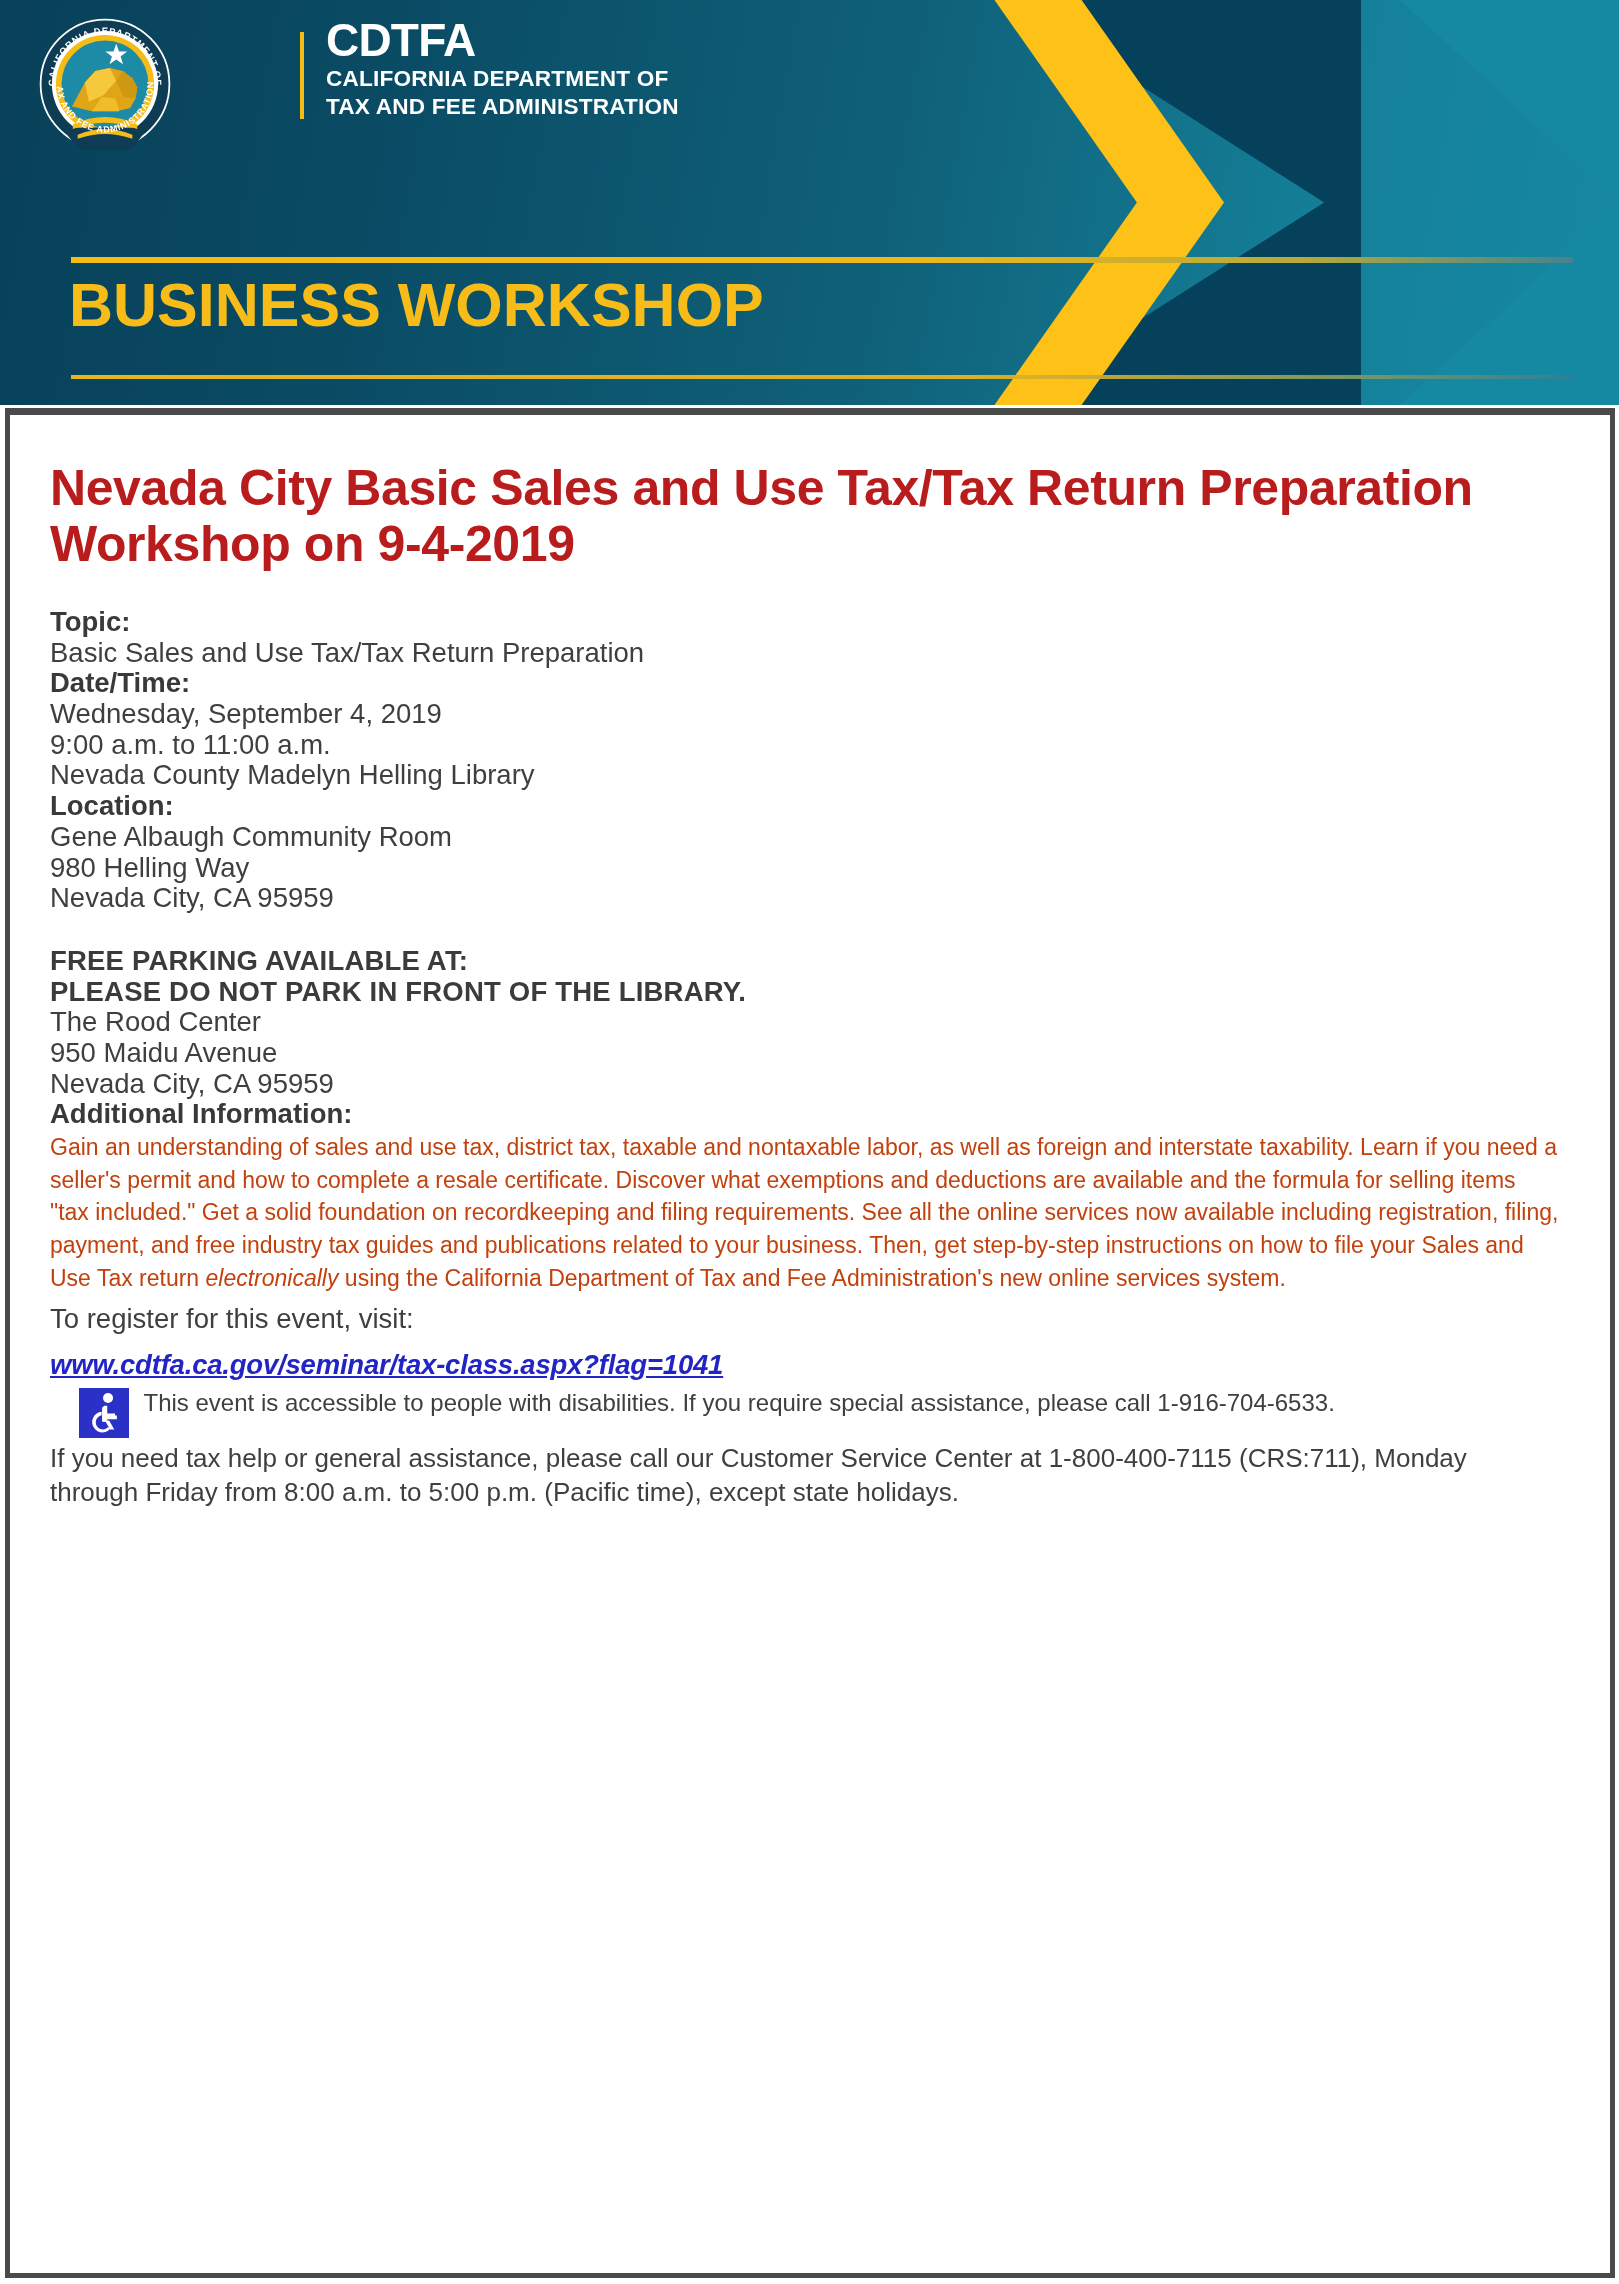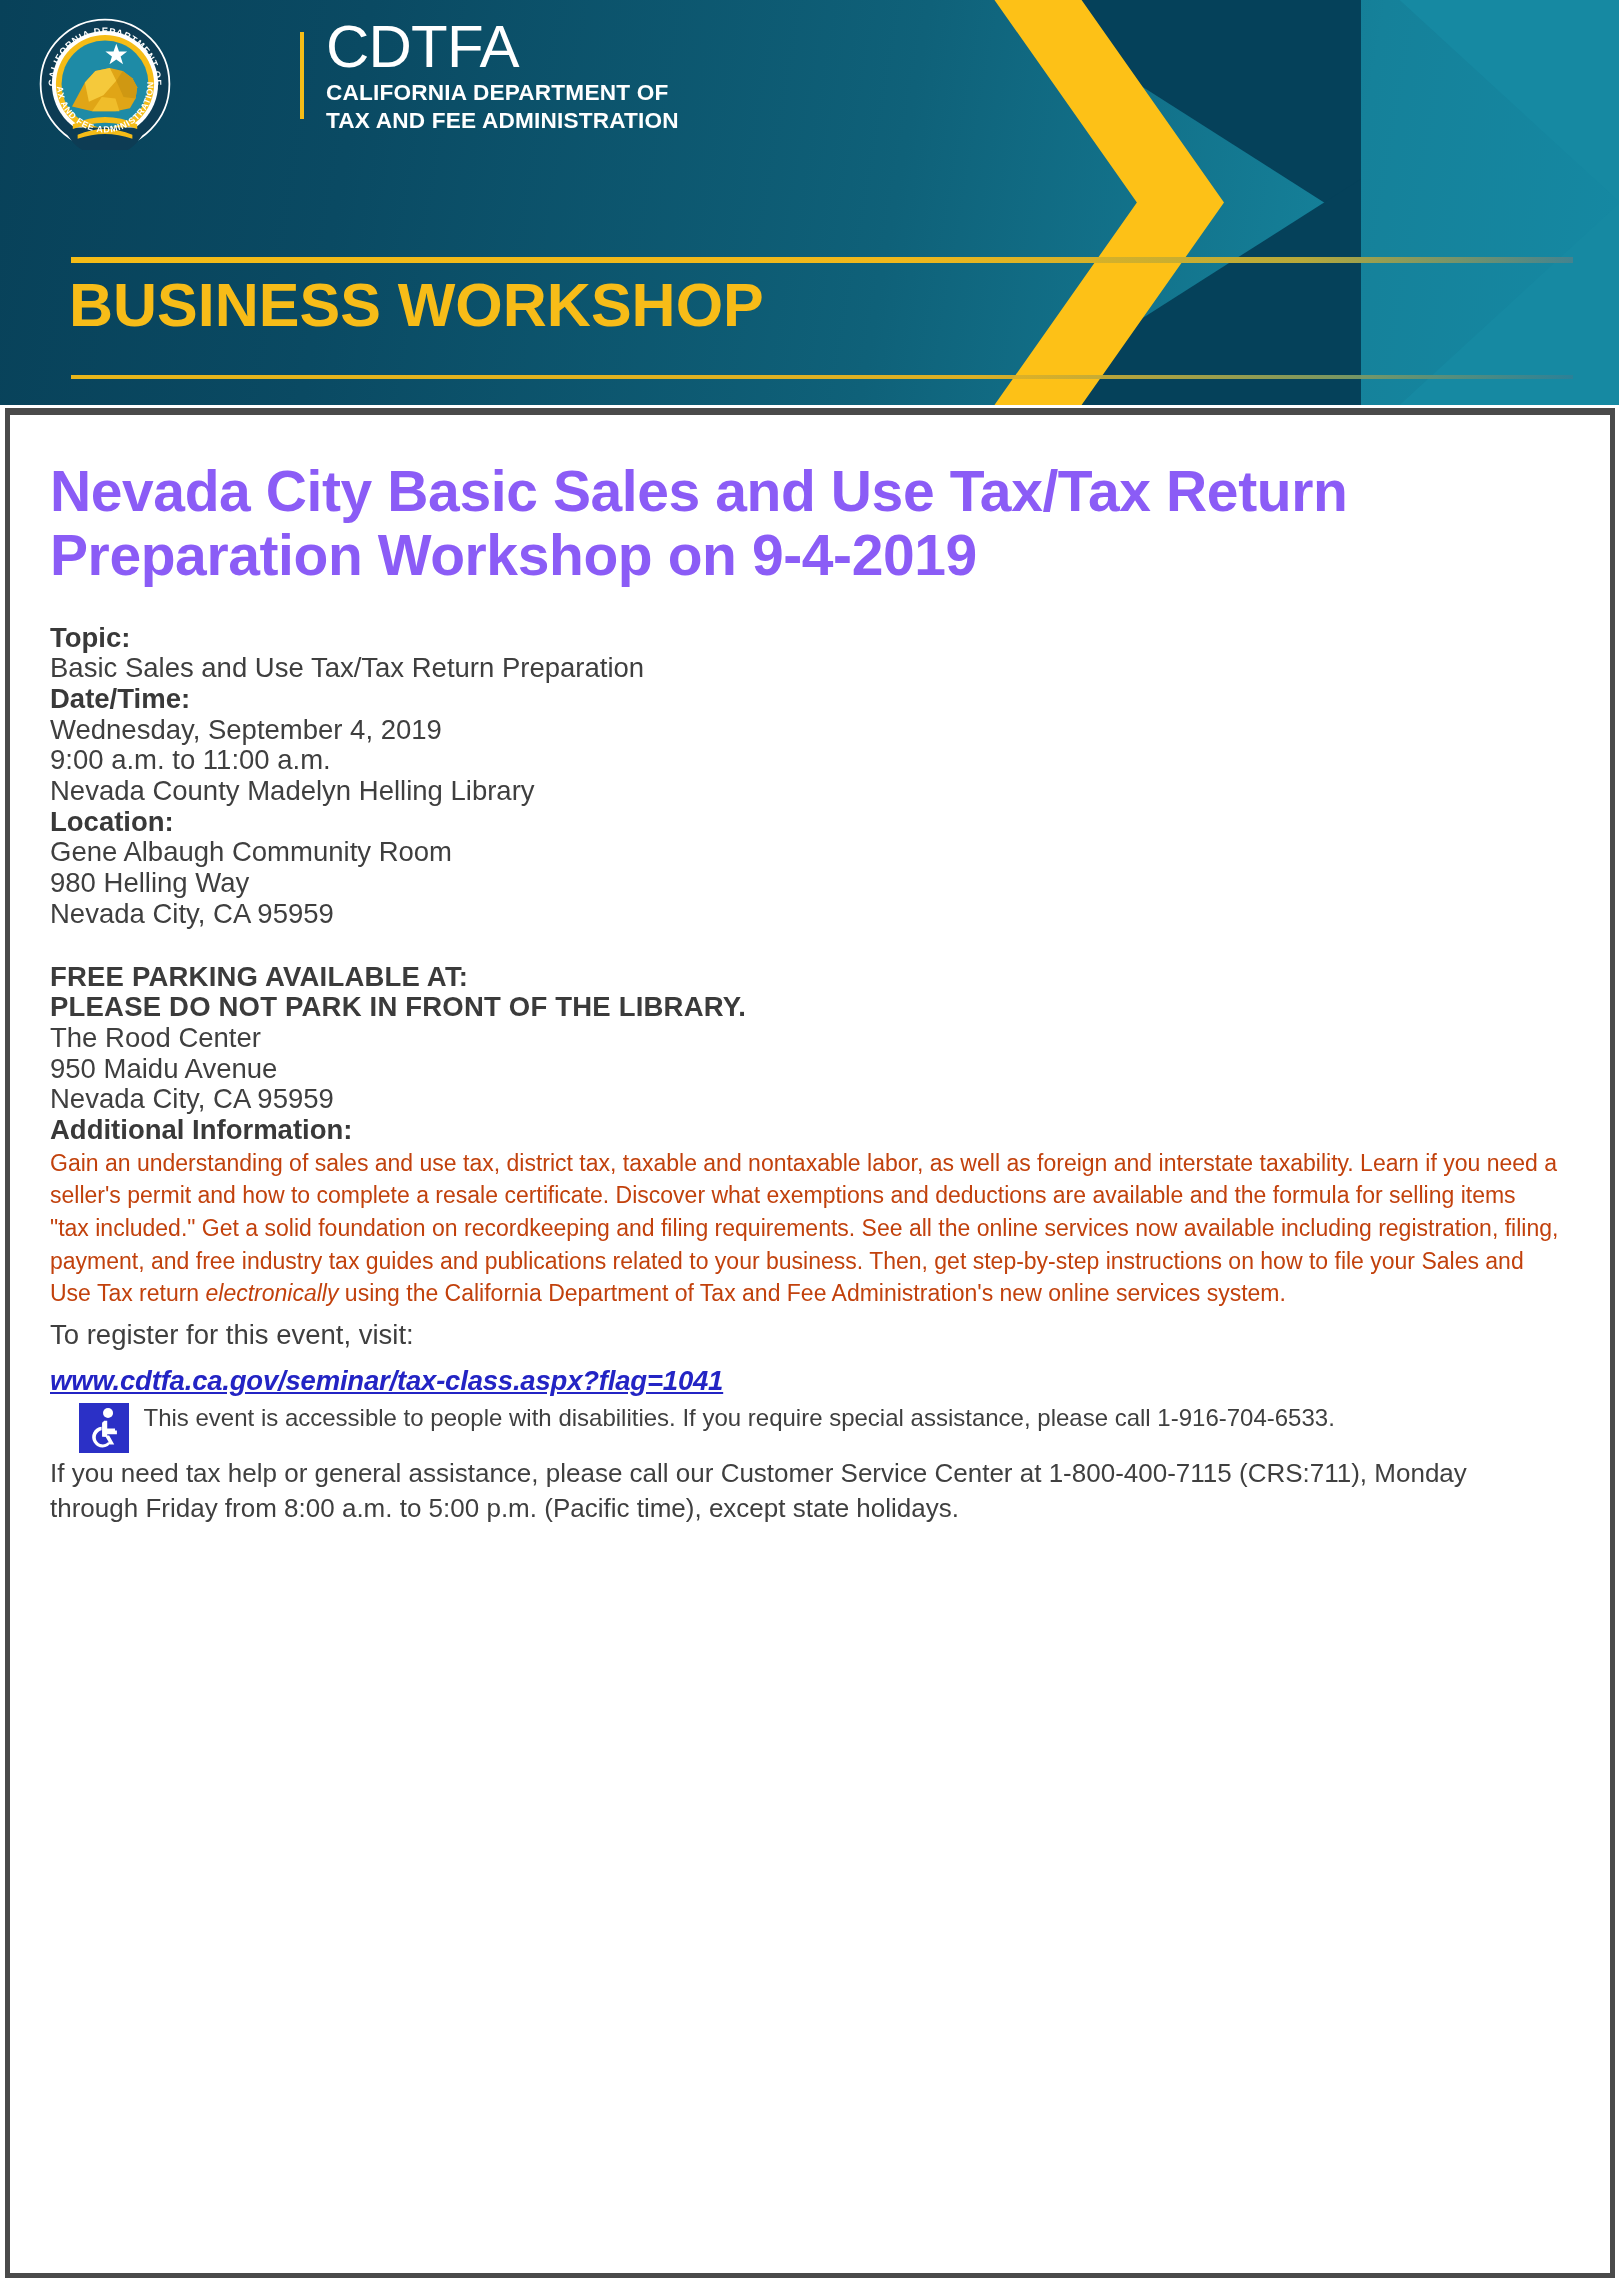--- a/index.html
+++ b/index.html
@@ -78,22 +78,22 @@
     left: 300px; top: 32px;
     width: 4px; height: 87px;
     background: #f5bc17;
   }
   .cdtfa-wordmark {
     position: absolute;
     left: 326px; top: 18px;
     color: #ffffff;
   }
   .cdtfa-main {
-    font-size: 60px;
-    font-weight: normal;
+    font-size: 46px;
+    font-weight: bold;
     letter-spacing: -0.8px;
     line-height: 0.98;
     color: #ffffff;
   }
   .cdtfa-sub {
     font-size: 22.6px;
     font-weight: bold;
     line-height: 1.22;
     letter-spacing: 0.2px;
     color: #ffffff;
@@ -136,23 +136,23 @@
   }
 
   .content-inner {
     position: absolute;
     left: 50px; top: 460px;
     width: 1526px;
   }
 
   h1.doc-title {
     margin: 0 0 36px 0;
-    font-size: 57px;
-    font-weight: bold;
-    color: #8b5cf6;
+    font-size: 50px;
+    font-weight: bold;
+    color: #b91c1c;
     line-height: 1.12;
     letter-spacing: -0.4px;
     max-width: 1494px;
   }
   .line {
     font-size: 27.5px;
     color: #3f3f3f;
     line-height: 1.0;
     margin: 0 0 3.2px 0;
     white-space: pre-wrap;

